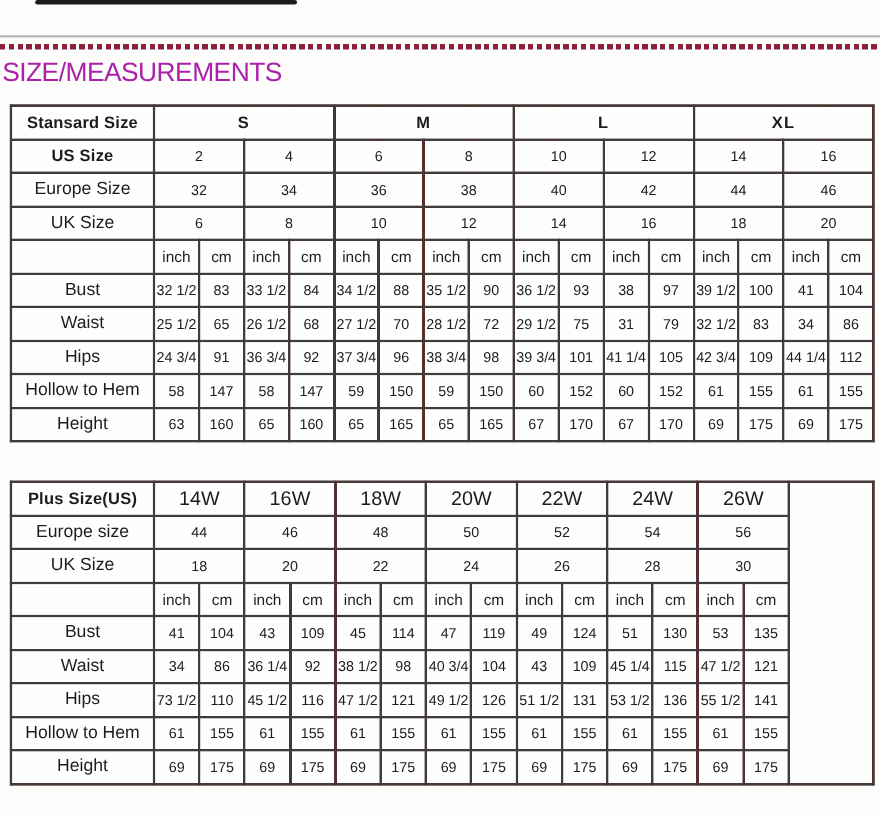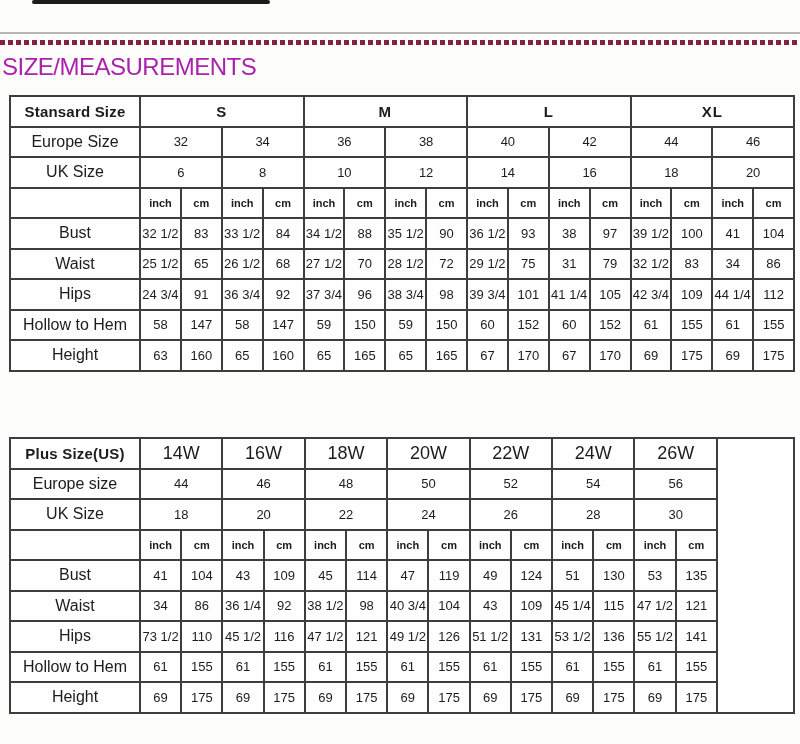--- a/index.html
+++ b/index.html
@@ -32,21 +32,21 @@
   #plus-table { top:437px; }
   .size-table td {
     border:2px solid #3d3d3d; text-align:center; vertical-align:middle;
     height:30.5px; padding:0 1px; font-size:13px; color:#1c1c1c;
     white-space:nowrap; overflow:hidden; background:#fefefe;
   }
   .size-table td.lbl { font-size:16px; }
   .size-table td.bold { font-weight:bold; font-size:15px; letter-spacing:0.2px; }
   .size-table td.group { font-size:18px; }
   .size-table td.group.gbold { font-weight:bold; font-size:15px; letter-spacing:1px; }
-  .size-table td.unit { font-size:11px;font-weight:bold; }
+  .size-table td.unit { font-size:14px; }
   .size-table td.empty-col { background:#fefefe; }
 </style>
 </head>
 <body>
 
 <div class="canvas">
   <div class="top-bar"></div>
   <div class="gray-line"></div>
   <div class="dashed-line"></div>
   <div class="page-title">SIZE/MEASUREMENTS</div>
@@ -70,20 +70,31 @@
         <col>
         <col>
       </colgroup>
       <tbody>
         <tr>
           <td class="lbl bold">Stansard Size</td>
           <td colspan="4" class="group gbold">S</td>
           <td colspan="4" class="group gbold">M</td>
           <td colspan="4" class="group gbold">L</td>
           <td colspan="4" class="group gbold">XL</td>
+        </tr>
+        <tr>
+          <td class="lbl bold">US Size</td>
+          <td colspan="2">2</td>
+          <td colspan="2">4</td>
+          <td colspan="2">6</td>
+          <td colspan="2">8</td>
+          <td colspan="2">10</td>
+          <td colspan="2">12</td>
+          <td colspan="2">14</td>
+          <td colspan="2">16</td>
         </tr>
         <tr>
           <td class="lbl">Europe Size</td>
           <td colspan="2">32</td>
           <td colspan="2">34</td>
           <td colspan="2">36</td>
           <td colspan="2">38</td>
           <td colspan="2">40</td>
           <td colspan="2">42</td>
           <td colspan="2">44</td>

